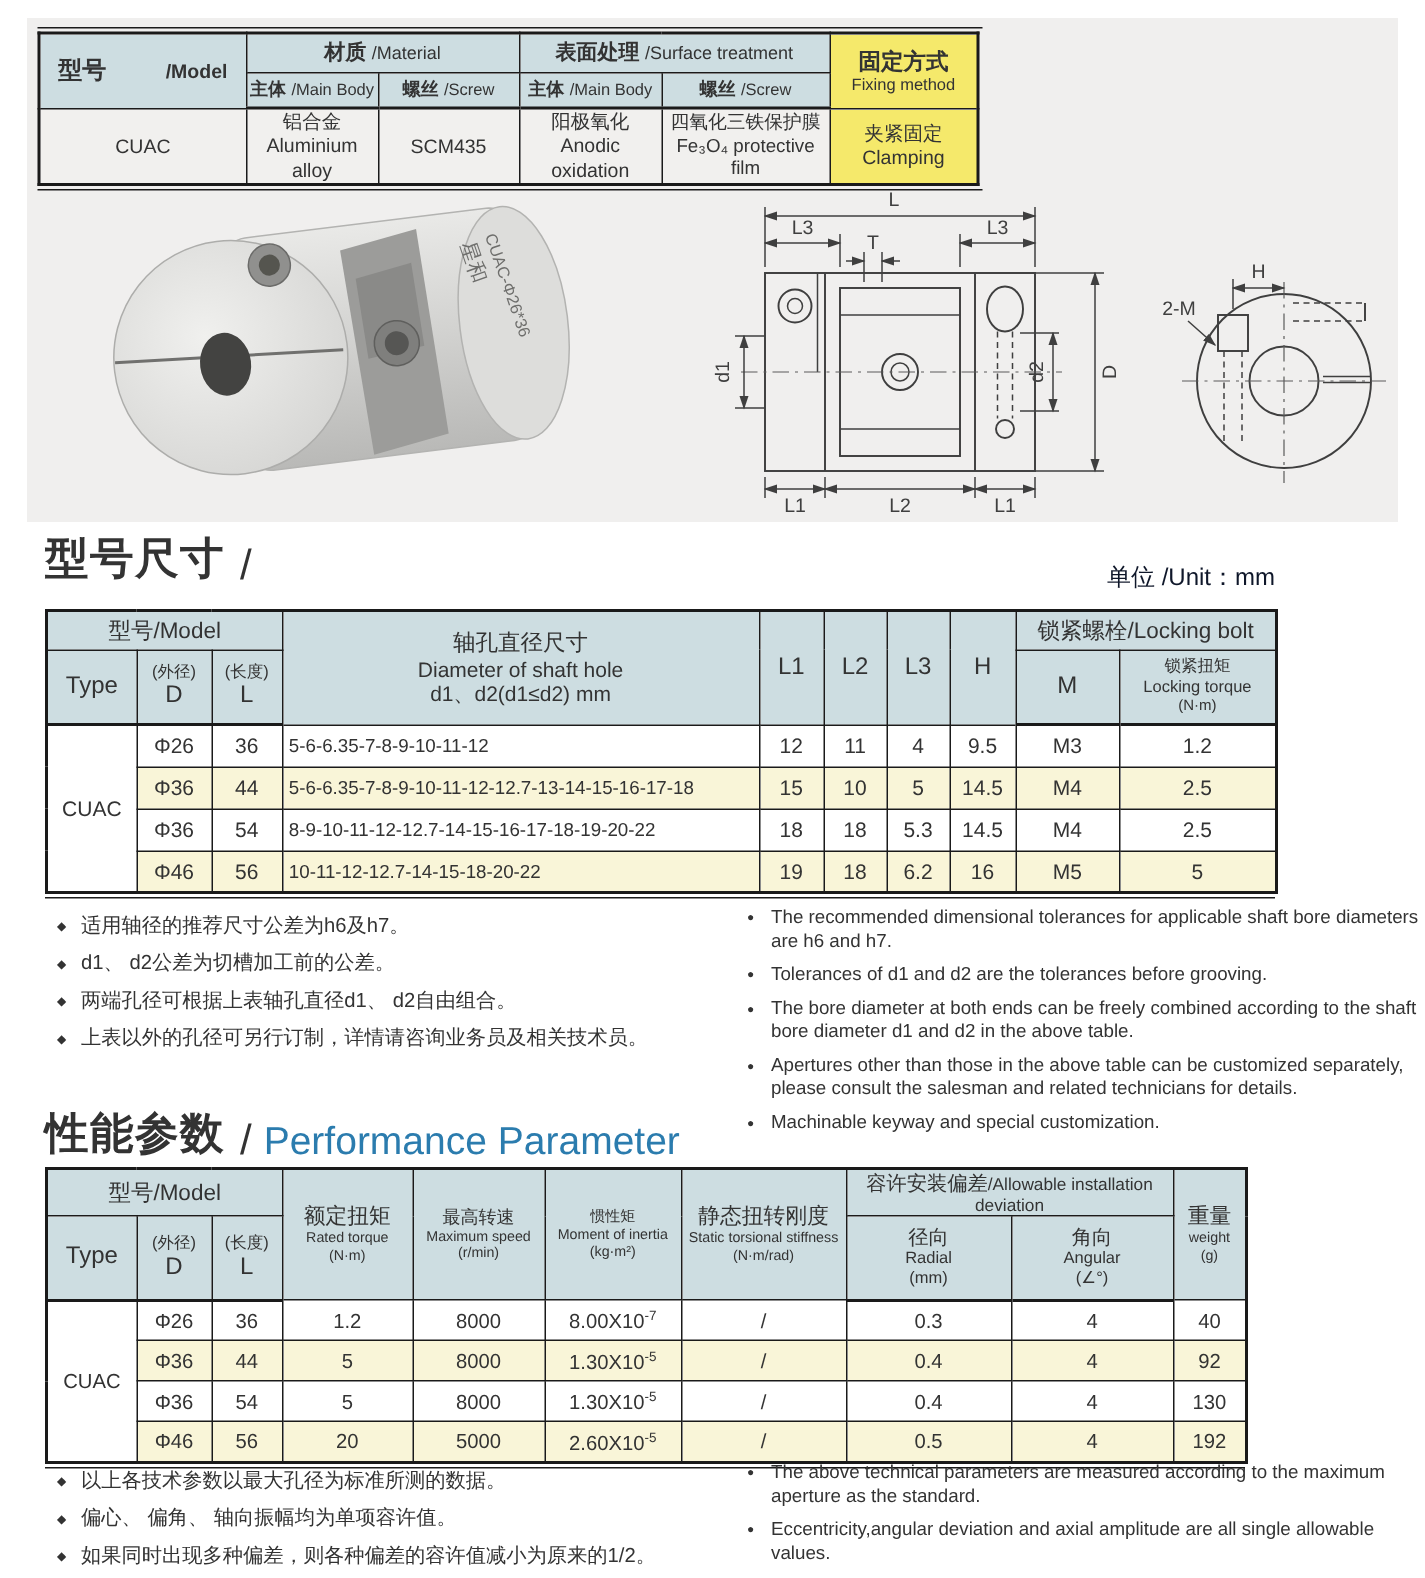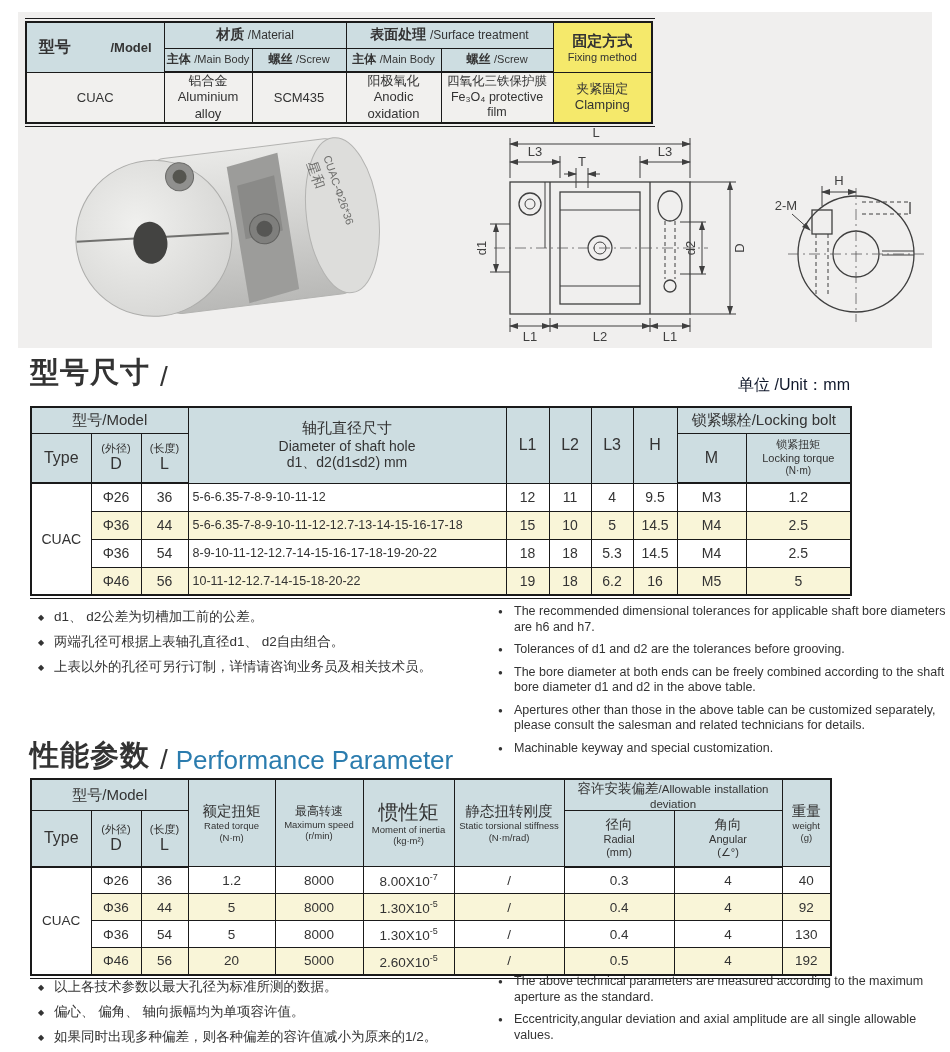--- a/index.html
+++ b/index.html
@@ -352,20 +352,21 @@
         <td>16</td>
         <td>M5</td>
         <td>5</td>
       </tr>
     </tbody>
       </table>
   </div>
 
   <div class="notes" style="left:38px; top:604px">
     <div class="notes-cn">
+      <div class="note-li">适用轴径的推荐尺寸公差为h6及h7。</div>
       <div class="note-li">d1、 d2公差为切槽加工前的公差。</div>
       <div class="note-li">两端孔径可根据上表轴孔直径d1、 d2自由组合。</div>
       <div class="note-li">上表以外的孔径可另行订制，详情请咨询业务员及相关技术员。</div>
     </div>
     <div class="notes-en">
       <div class="note-li">The recommended dimensional tolerances for applicable shaft bore diameters are h6 and h7.</div>
       <div class="note-li">Tolerances of d1 and d2 are the tolerances before grooving.</div>
       <div class="note-li">The bore diameter at both ends can be freely combined according to the shaft bore diameter d1 and d2 in the above table.</div>
       <div class="note-li">Apertures other than those in the above table can be customized separately, please consult the salesman and related technicians for details.</div>
       <div class="note-li">Machinable keyway and special customization.</div>
@@ -399,21 +400,21 @@
           <span class="c" style="font-size:14.5px">额定扭矩</span>
           <span class="e">Rated torque</span>
           <span class="u">(N·m)</span>
         </td>
         <td rowspan="2" class="hd h3l">
           <span class="c" style="font-size:12px">最高转速</span>
           <span class="e">Maximum speed</span>
           <span class="u">(r/min)</span>
         </td>
         <td rowspan="2" class="hd h3l">
-          <span class="c" style="font-size:20px">惯性矩</span>
+          <span class="c" style="font-size:10px">惯性矩</span>
           <span class="e">Moment of inertia</span>
           <span class="u">(kg·m²)</span>
         </td>
         <td rowspan="2" class="hd h3l">
           <span class="c" style="font-size:14.5px">静态扭转刚度</span>
           <span class="e">Static torsional stiffness</span>
           <span class="u">(N·m/rad)</span>
         </td>
         <td colspan="2" class="hd devgrp"><span class="cnp">容许安装偏差</span><span>/Allowable installation deviation</span></td>
         <td rowspan="2" class="hd h3l">

